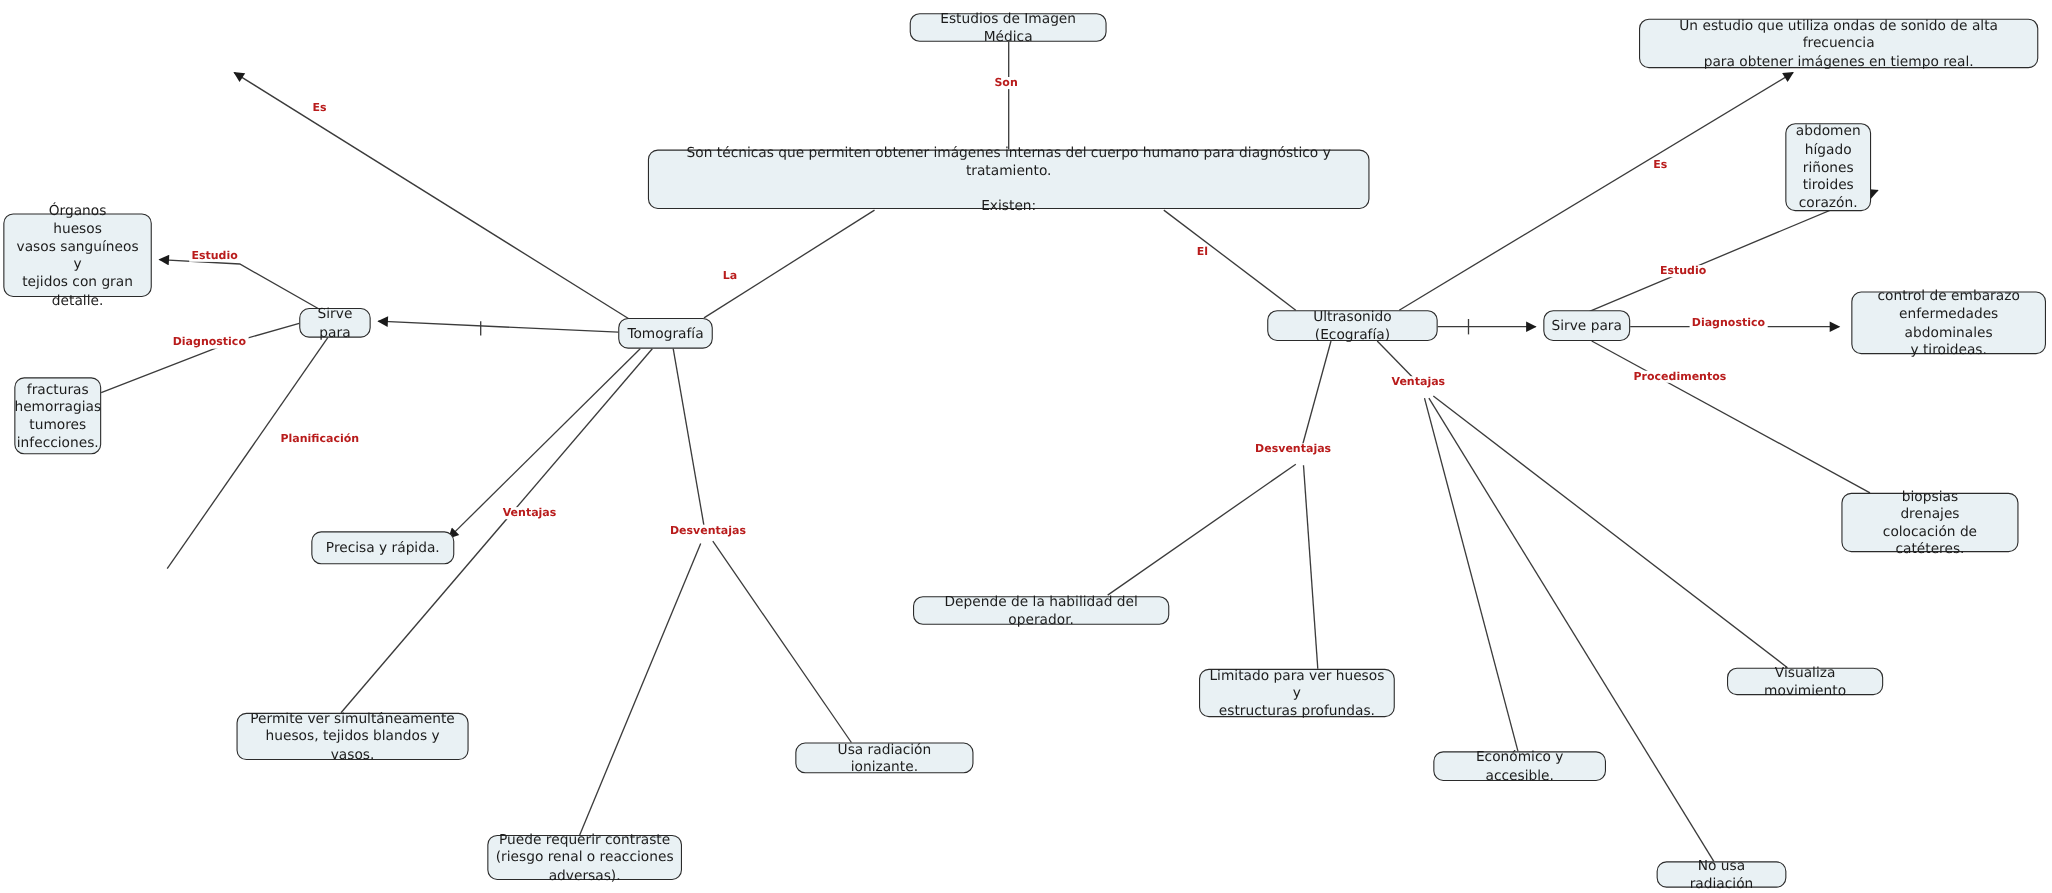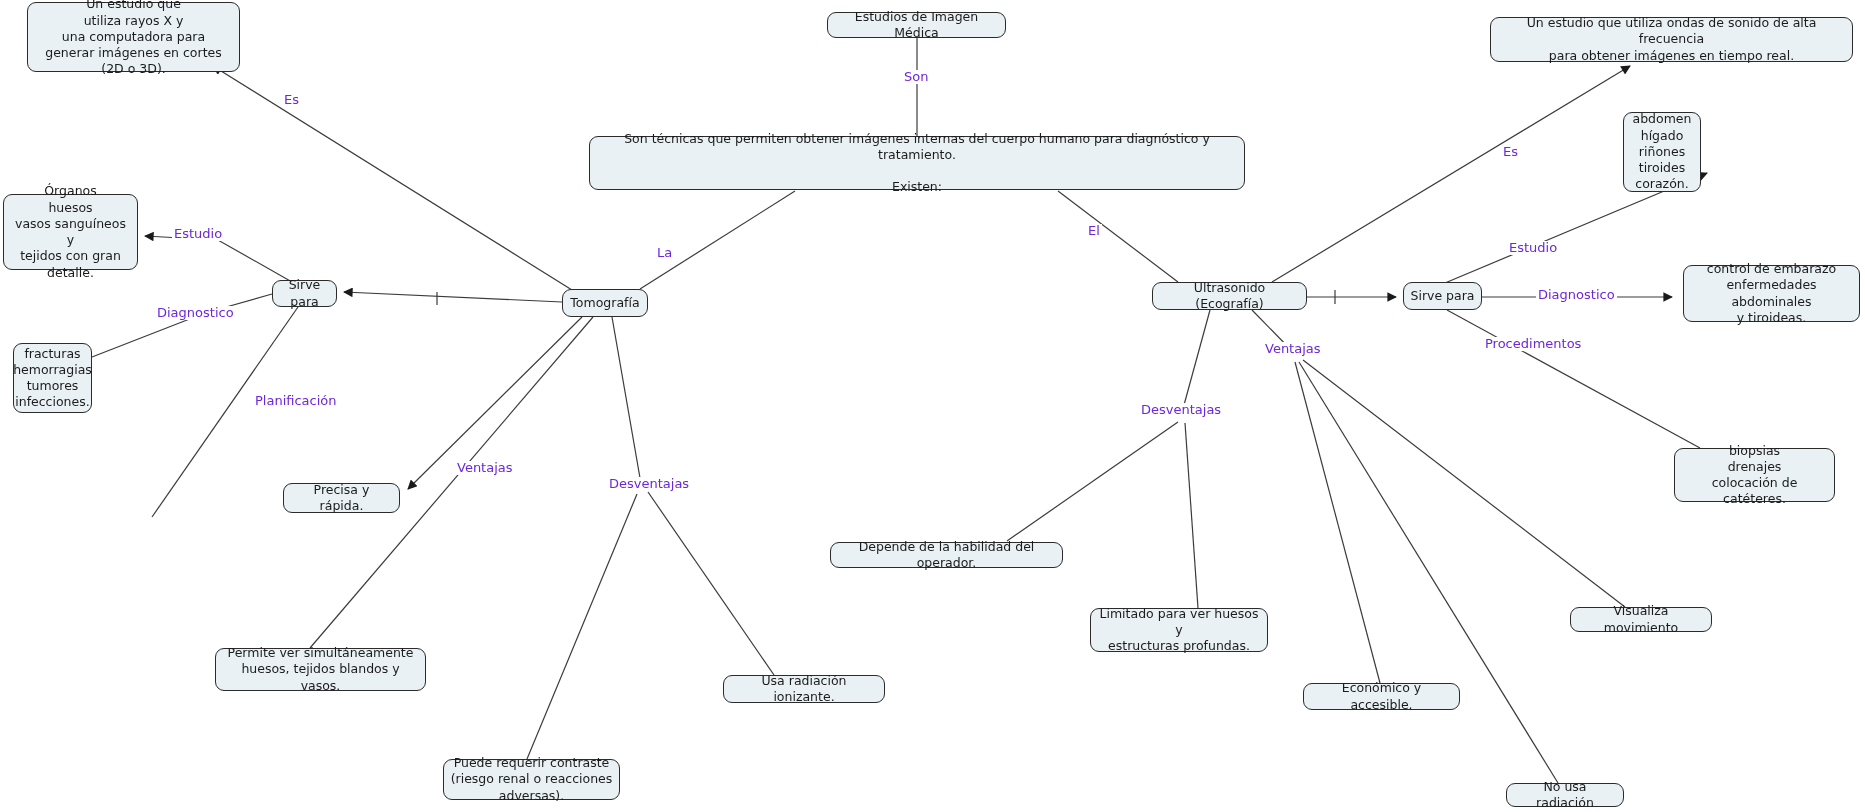--- a/index.html
+++ b/index.html
@@ -10,22 +10,22 @@
   #edges{position:absolute;left:0;top:0;width:1865px;height:812px;}
   .node{
     position:absolute;box-sizing:border-box;
     background:#e9f1f4;border:1.4px solid #2b2b2b;border-radius:9px;
     display:flex;align-items:center;justify-content:center;
     text-align:center;white-space:pre-line;
     font-size:12.5px;line-height:1.3;color:#1c1c1c;
     padding:2px 6px;
   }
   .edge-label{
-    position:absolute;font-size:13px;color:#6d28d9;
-    background:#ffffff;padding:0 2px;line-height:1.1;white-space:nowrap;
+    position:absolute;font-size:10px;color:#b91c1c;
+    background:#ffffff;padding:0 2px;line-height:1.1;white-space:nowrap;font-weight:bold;
   }
   svg line, svg polyline{stroke:#3b3b3b;stroke-width:1.2;fill:none;}
 </style>
 </head>
 <body>
 
 <div id="canvas">
 
   <svg id="edges" width="1865" height="812" viewBox="0 0 1865 812">
     <defs>
@@ -65,37 +65,33 @@
     <line x1="1482" y1="297" x2="1672" y2="297" marker-end="url(#arrow)"></line>
     <line x1="1447" y1="310" x2="1700" y2="448"></line>
   </svg>
 
   <div class="node" style="left:827px;top:12px;width:179px;height:26px;">Estudios de Imagen Médica</div>
   <div class="node" style="left:589px;top:136px;width:656px;height:54px;">Son técnicas que permiten obtener imágenes internas del cuerpo humano para diagnóstico y tratamiento.
 
 Existen:</div>
   <div class="node" style="left:562px;top:289px;width:86px;height:28px;">Tomografía</div>
   <div class="node" style="left:1152px;top:282px;width:155px;height:28px;">Ultrasonido (Ecografía)</div>
-  <div class="node" style="left:27px;top:2px;width:213px;height:70px;">Un estudio que
-utiliza rayos X y
-una computadora para
-generar imágenes en cortes (2D o 3D).</div>
   <div class="node" style="left:1490px;top:17px;width:363px;height:45px;">Un estudio que utiliza ondas de sonido de alta frecuencia
 para obtener imágenes en tiempo real.</div>
   <div class="node" style="left:272px;top:280px;width:65px;height:27px;">Sirve para</div>
   <div class="node" style="left:1403px;top:282px;width:79px;height:28px;">Sirve para</div>
   <div class="node" style="left:3px;top:194px;width:135px;height:76px;">Órganos
 huesos
 vasos sanguíneos y
 tejidos con gran detalle.</div>
   <div class="node" style="left:13px;top:343px;width:79px;height:70px;">fracturas
 hemorragias
 tumores
 infecciones.</div>
-  <div class="node" style="left:283px;top:483px;width:117px;height:30px;">Precisa y rápida.</div>
+  <div class="node" style="left:283px;top:483px;width:130px;height:30px;">Precisa y rápida.</div>
   <div class="node" style="left:215px;top:648px;width:211px;height:43px;">Permite ver simultáneamente
 huesos, tejidos blandos y vasos.</div>
   <div class="node" style="left:443px;top:759px;width:177px;height:41px;">Puede requerir contraste
 (riesgo renal o reacciones adversas).</div>
   <div class="node" style="left:723px;top:675px;width:162px;height:28px;text-align:center;">Usa radiación ionizante.</div>
   <div class="node" style="left:830px;top:542px;width:233px;height:26px;">Depende de la habilidad del operador.</div>
   <div class="node" style="left:1090px;top:608px;width:178px;height:44px;">Limitado para ver huesos y
 estructuras profundas.</div>
   <div class="node" style="left:1303px;top:683px;width:157px;height:27px;">Económico y accesible.</div>
   <div class="node" style="left:1506px;top:783px;width:118px;height:24px;">No usa radiación</div>

